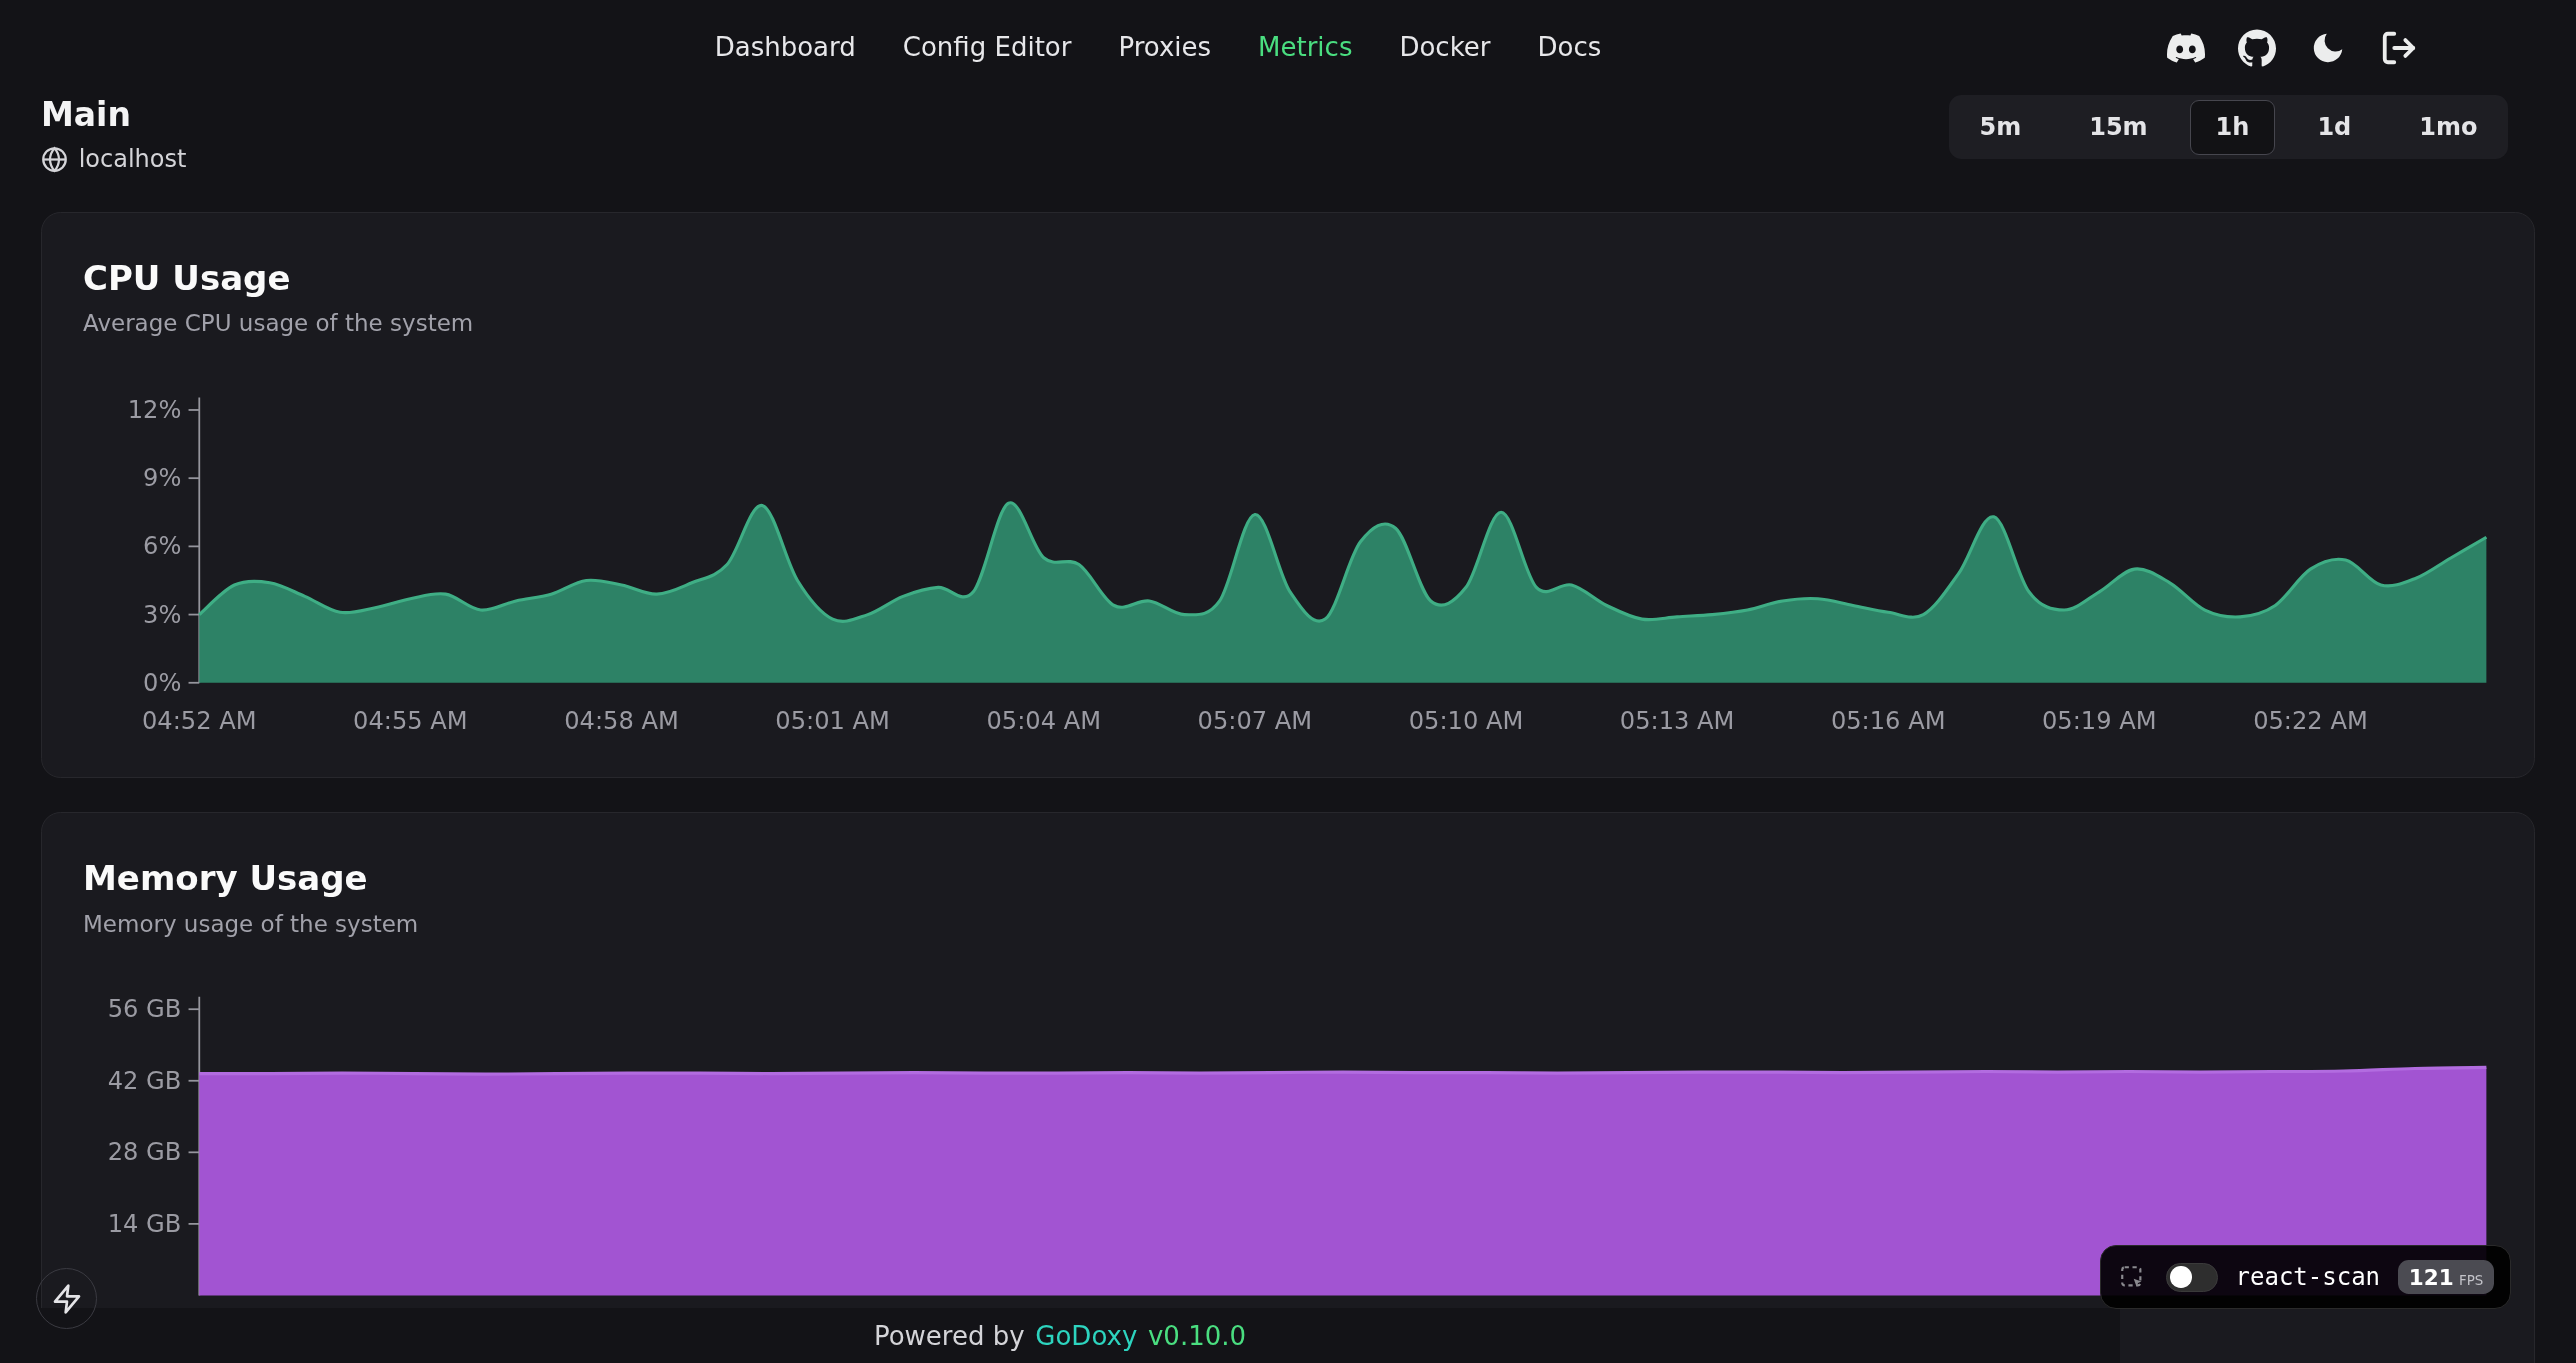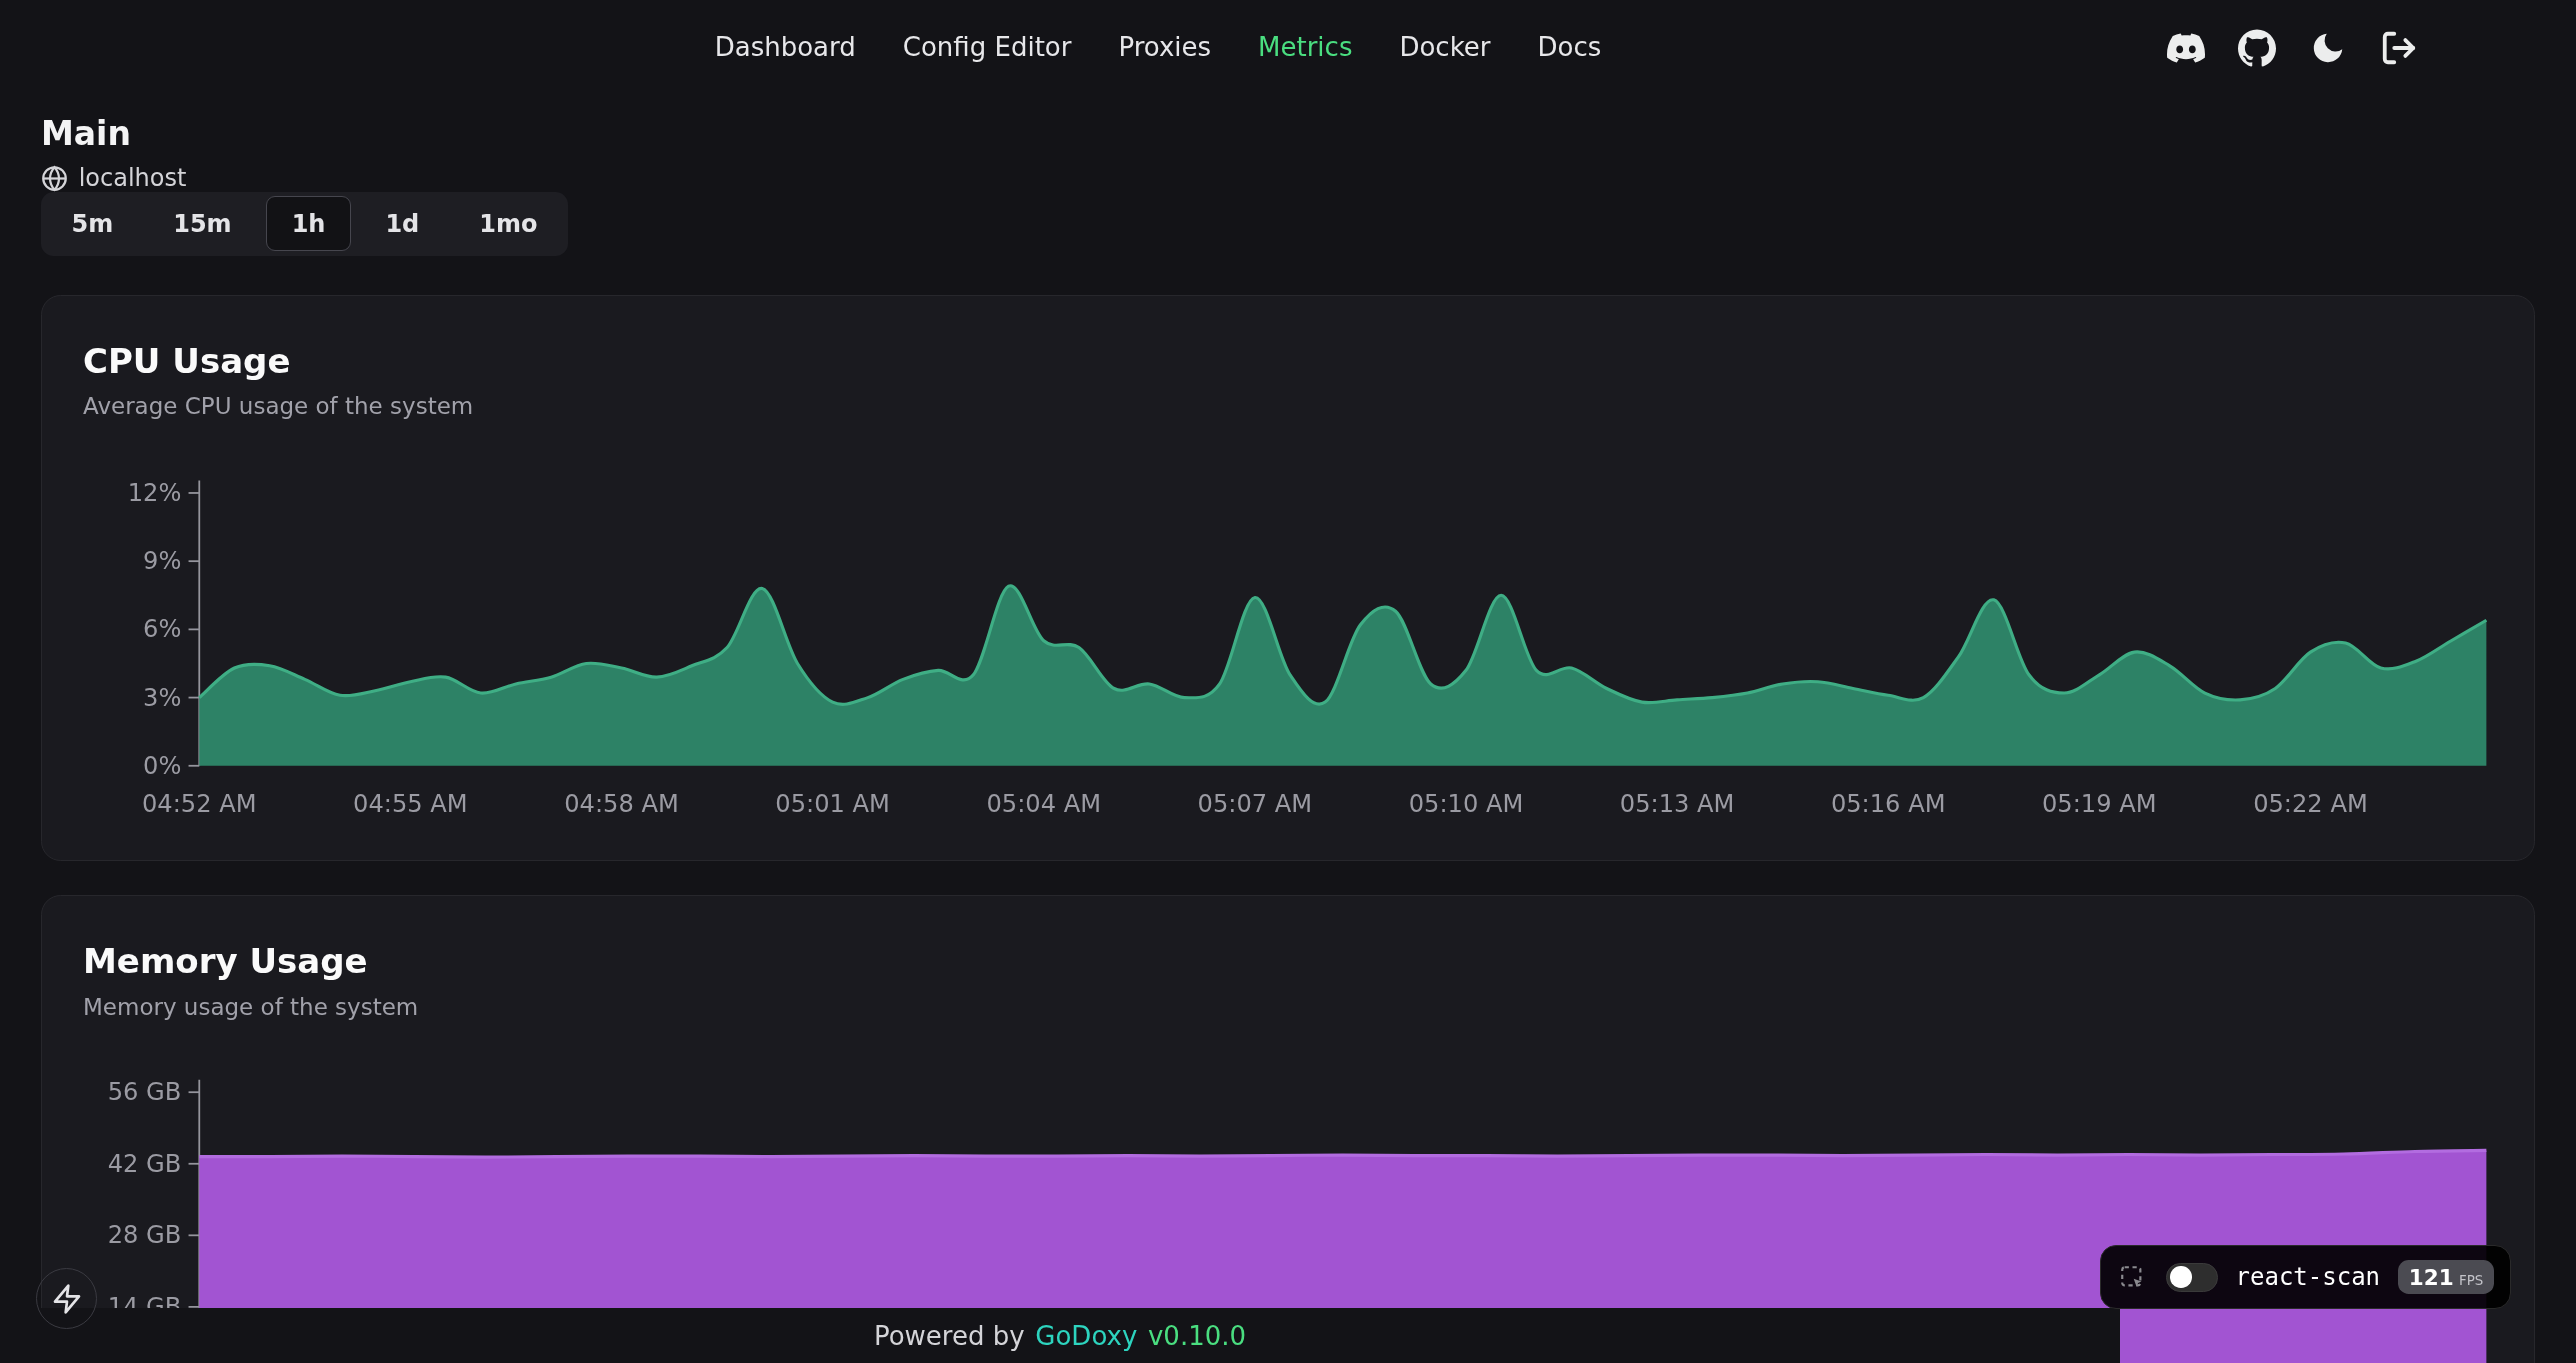--- a/index.html
+++ b/index.html
@@ -28,29 +28,29 @@
   }
   .icon-btn {
     width:41px; height:41px; display:flex; align-items:center; justify-content:center;
     background:none; border:none; cursor:pointer; color:#eceded;
   }
   .icon-btn svg { width:38px; height:38px; }
 
   
   .page-head {
     display:flex; justify-content:space-between; align-items:flex-start;
-    padding:0 68px 0 41px; margin-top:21px;flex-direction:column;
+    padding:0 68px 0 41px; margin-top:2px;
   }
   .page-title { font-size:33px; font-weight:600; color:#f4f4f5; }
   .host-row { display:flex; align-items:flex-end; gap:10.7px; margin-top:10.7px; color:#d4d4d8; }
   .host-row svg { width:27px; height:27px; }
   .host-name { font-size:24px; }
 
   .range-group {
-    display:flex; align-items:center; gap:8px;
+    display:flex; align-items:center; gap:16px;
     background:#1e1e23; border-radius:12.5px; padding:4.5px; height:64px;
   }
   .range-btn {
     height:55px; padding:0 25px; border:0.9px solid transparent; border-radius:9px;
     background:none; color:#e4e4e7; font-size:24px; font-weight:600;
     font-family:inherit; cursor:pointer;
   }
   .range-btn.selected { background:#121215; border-color:#46464e; }
 
   

